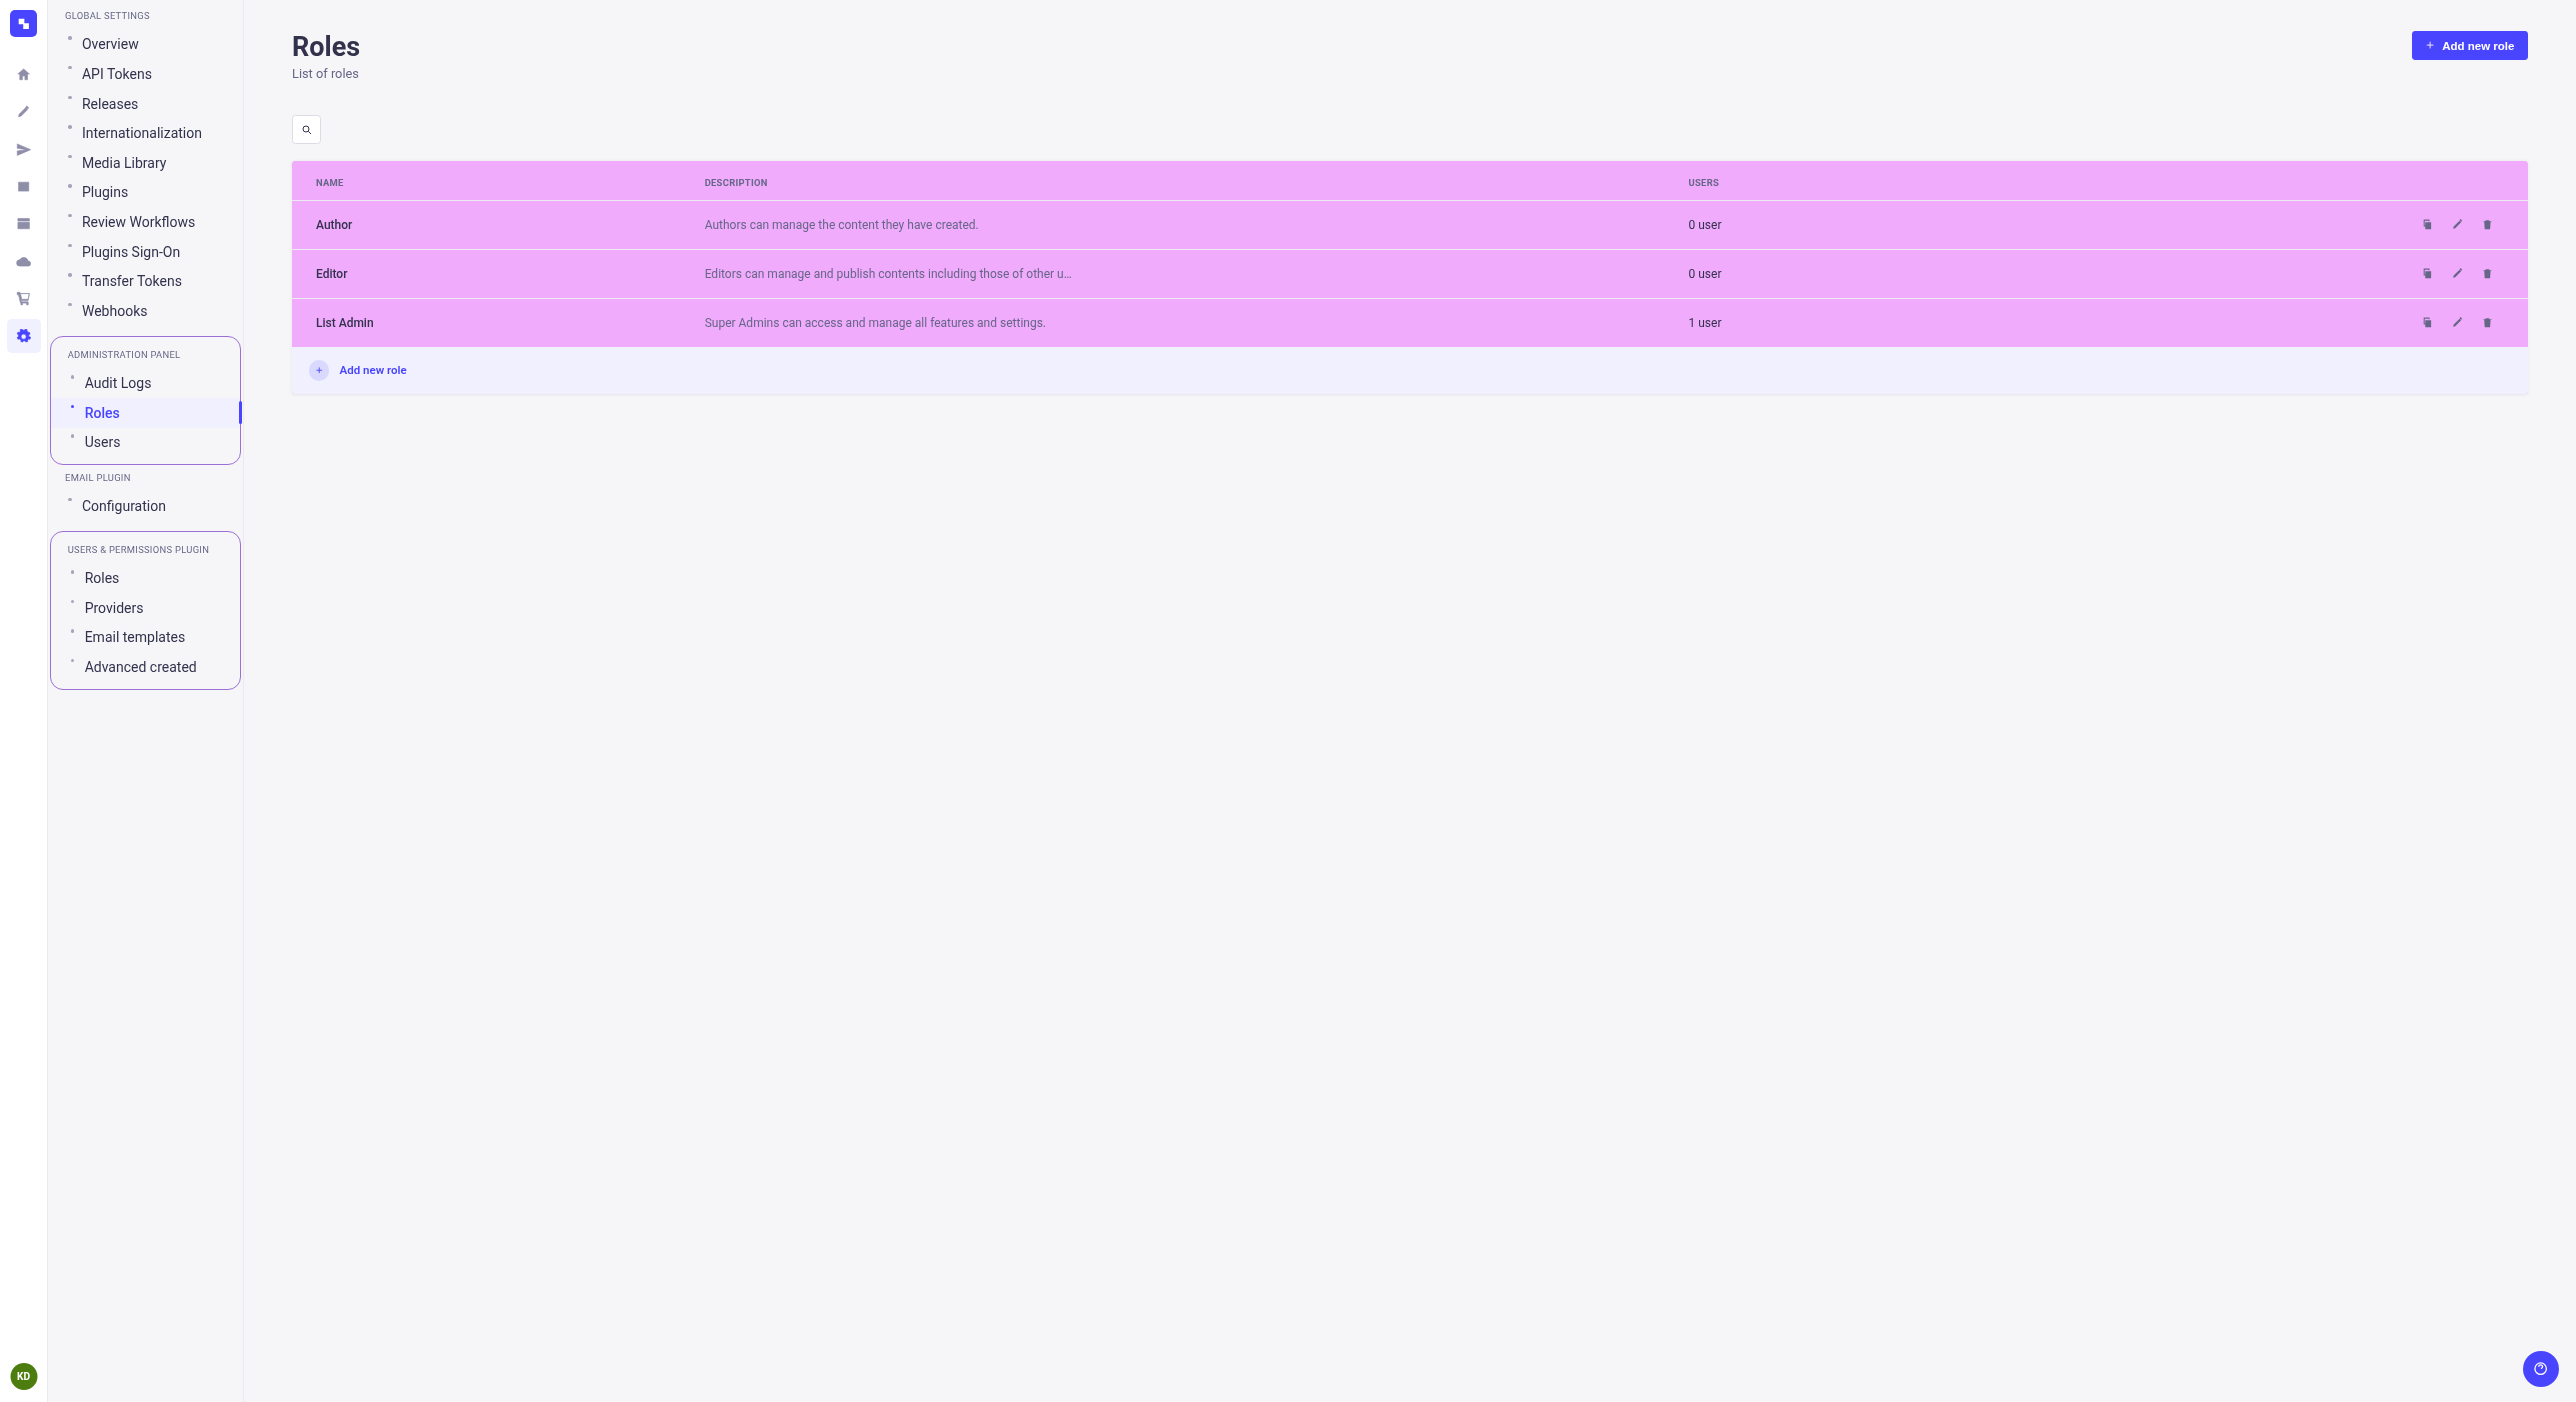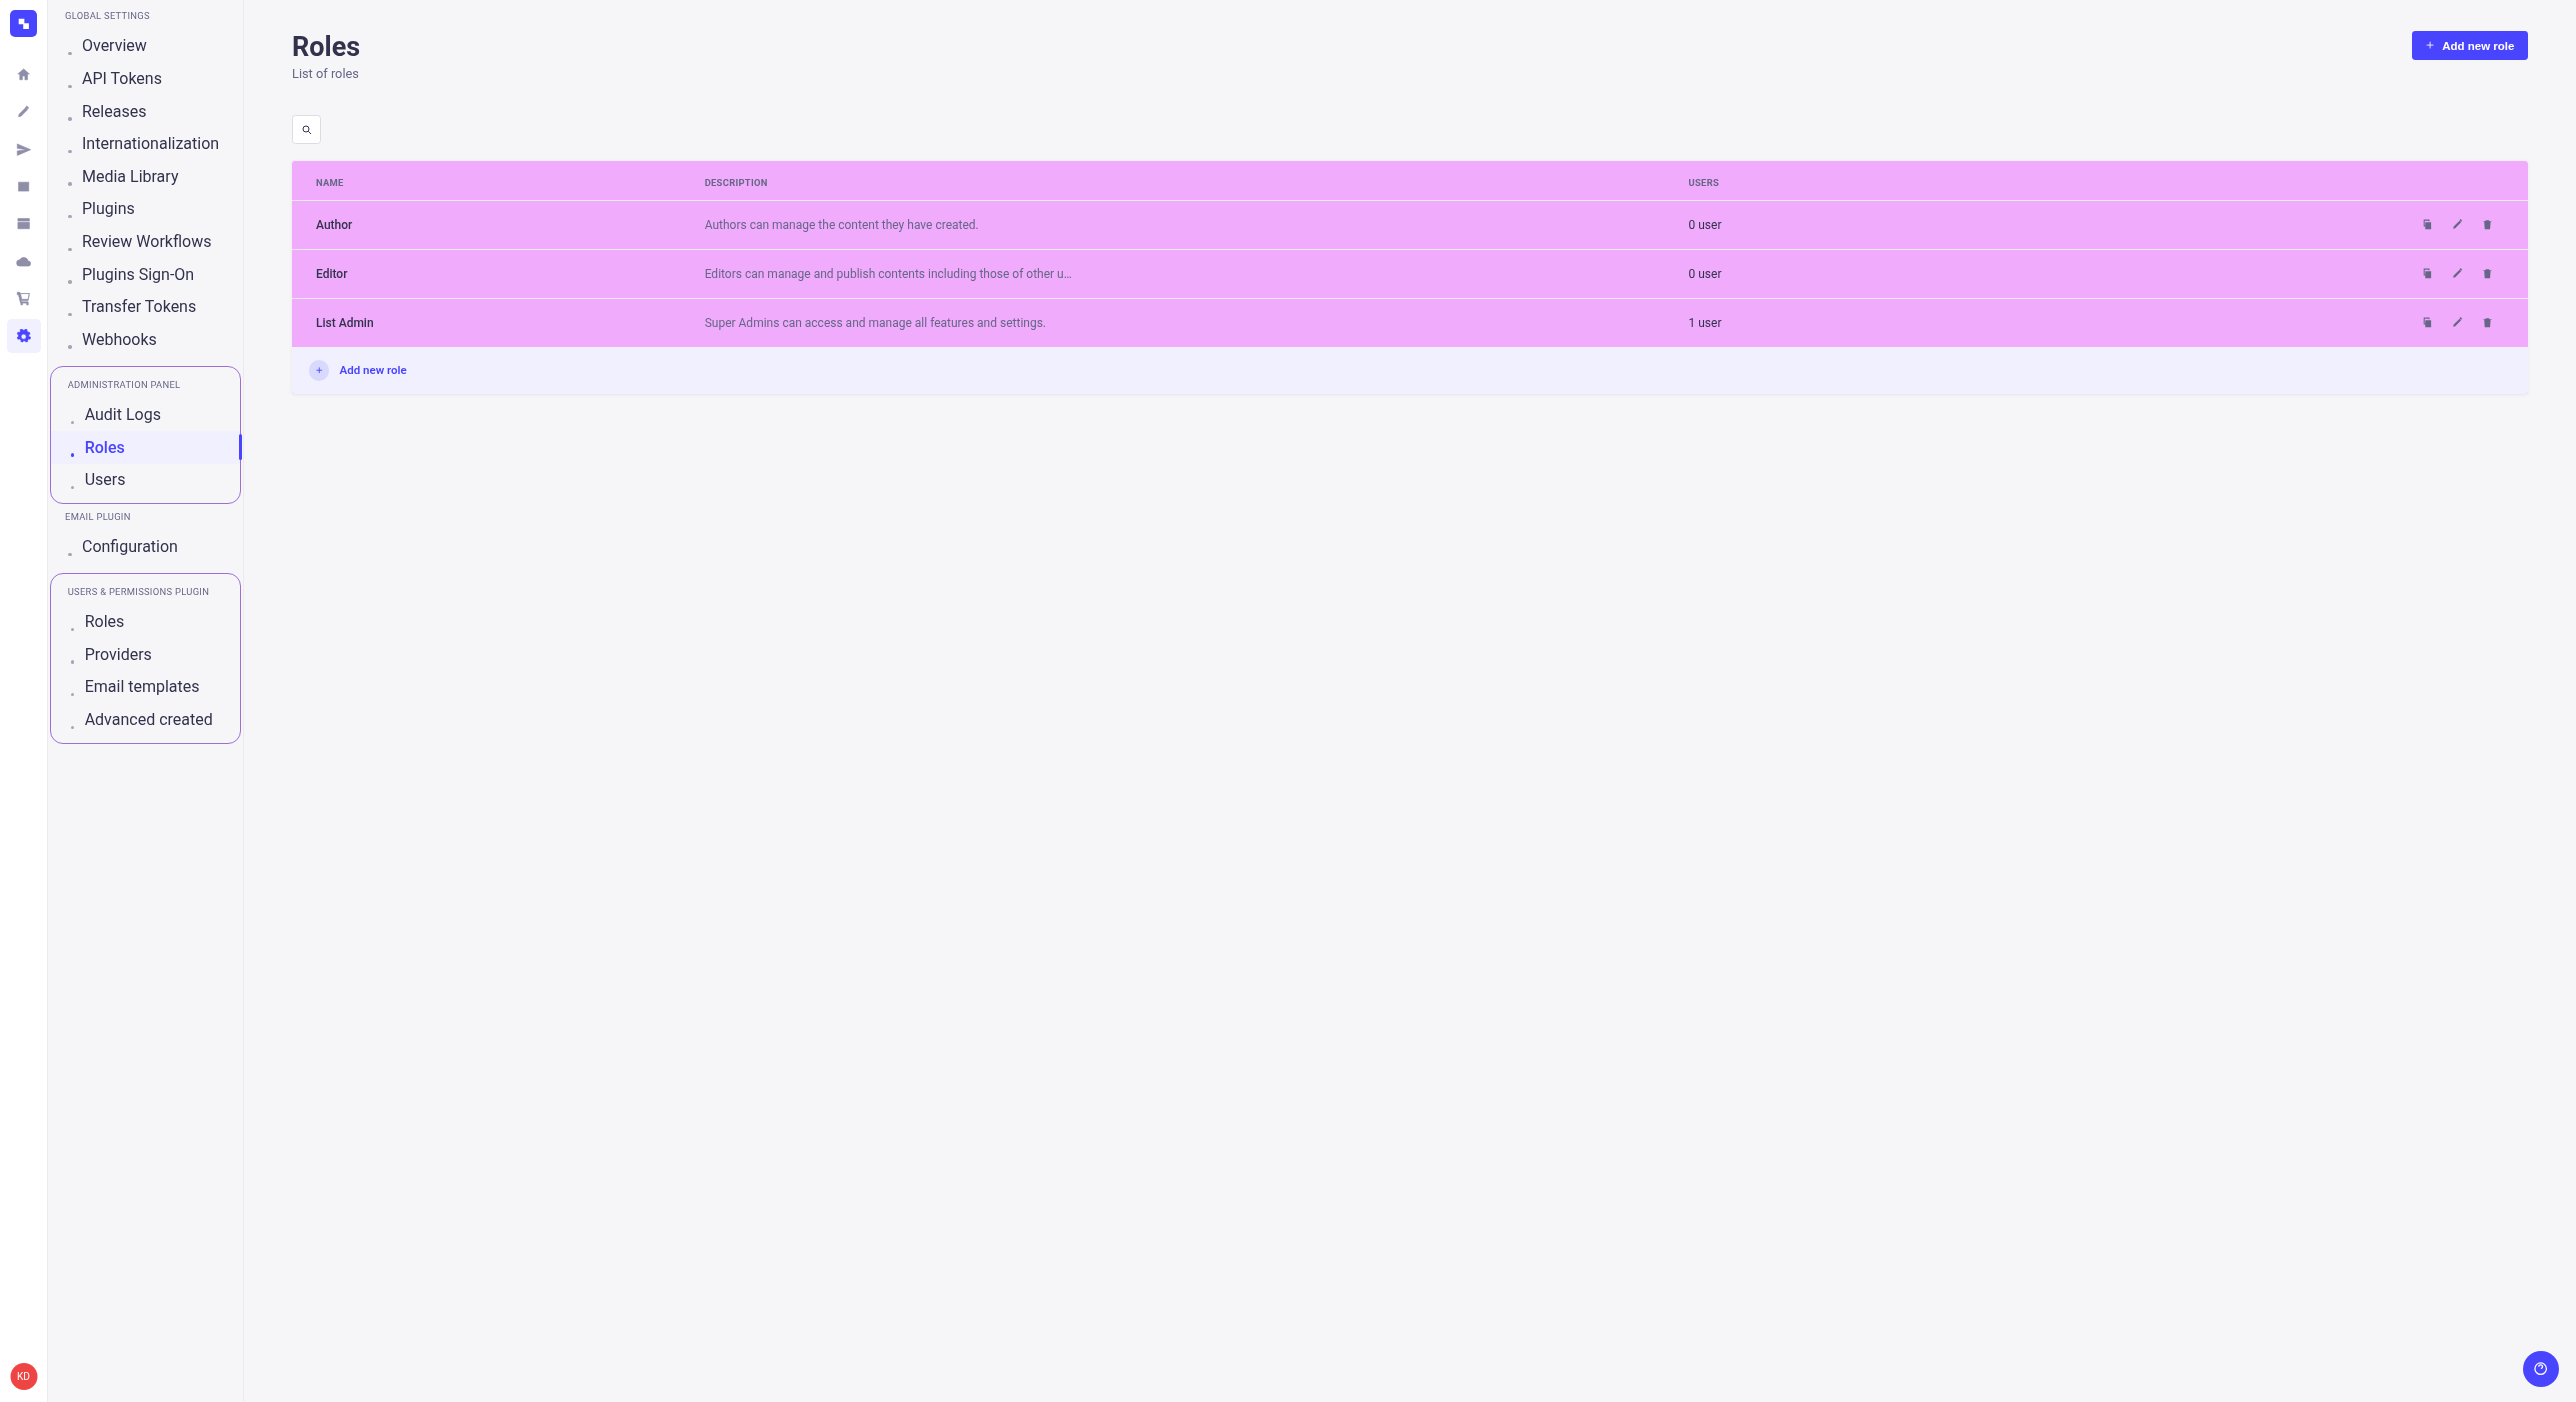--- a/index.html
+++ b/index.html
@@ -48,24 +48,24 @@
     color: #4945ff;
   }
   .rail .rail-icon svg { width: 15.3px; height: 15.3px; fill: currentColor; stroke: currentColor; }
   .rail .avatar {
     position: absolute;
     bottom: 12px;
     left: 50%;
     transform: translateX(-50%);
     width: 27px; height: 27px;
     border-radius: 50%;
-    background: #ef4444;
+    background: #4d7c0f;
     color: #fff;
     font-size: 10.2px;
-    font-weight: 400;
+    font-weight: 700;
     display: flex; align-items: center; justify-content: center;
     cursor: pointer;
   }
   
   .settings-sidebar {
     width: 196px;
     background: #f6f6f9;
     border-right: 0.9px solid #eaeaef;
     padding: 10.2px 0 17px 0;
     overflow-y: auto;
@@ -87,23 +87,23 @@
     font-weight: 400;
     color: #666687;
     letter-spacing: 0.3px;
     padding: 0 0 8.5px 17px;
   }
   .settings-sidebar .section.boxed .section-title {
     padding-left: 17px;
   }
   .settings-sidebar .item {
     display: flex;
-    align-items: flex-end;
+    align-items: flex-start;
     padding: 6.8px 0 6.8px 20.4px;
-    font-size: 16px;
+    font-size: 14px;
     color: #32324d;
     cursor: pointer;
     position: relative;
   }
   .settings-sidebar .item .dot {
     width: 3.4px; height: 3.4px; border-radius: 50%;
     background: #a5a5ba;
     margin-right: 10.2px;
   }
   .settings-sidebar .item.active {

